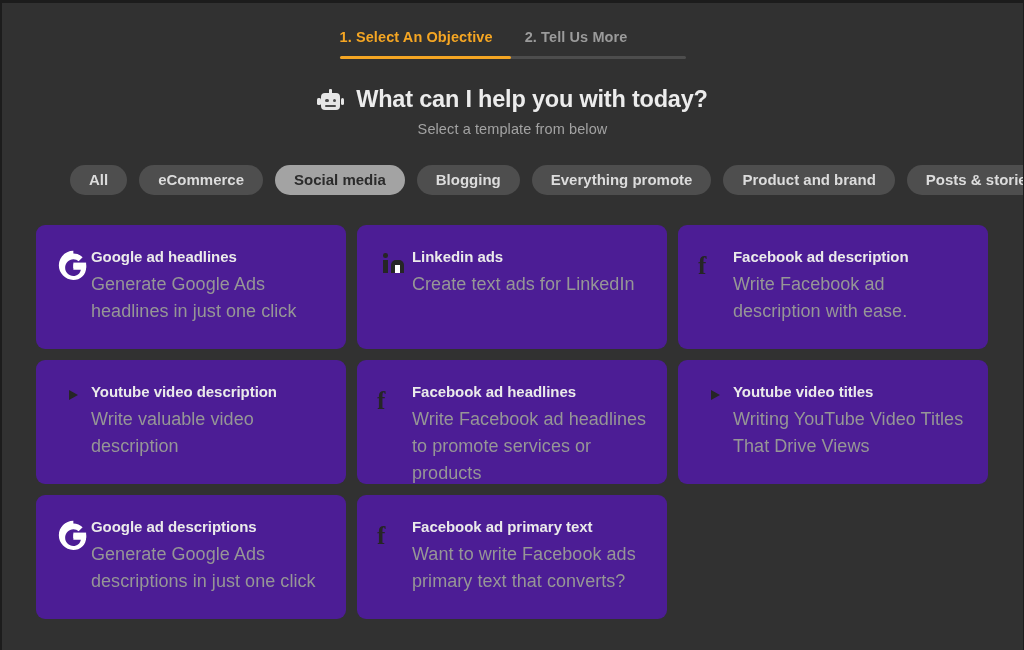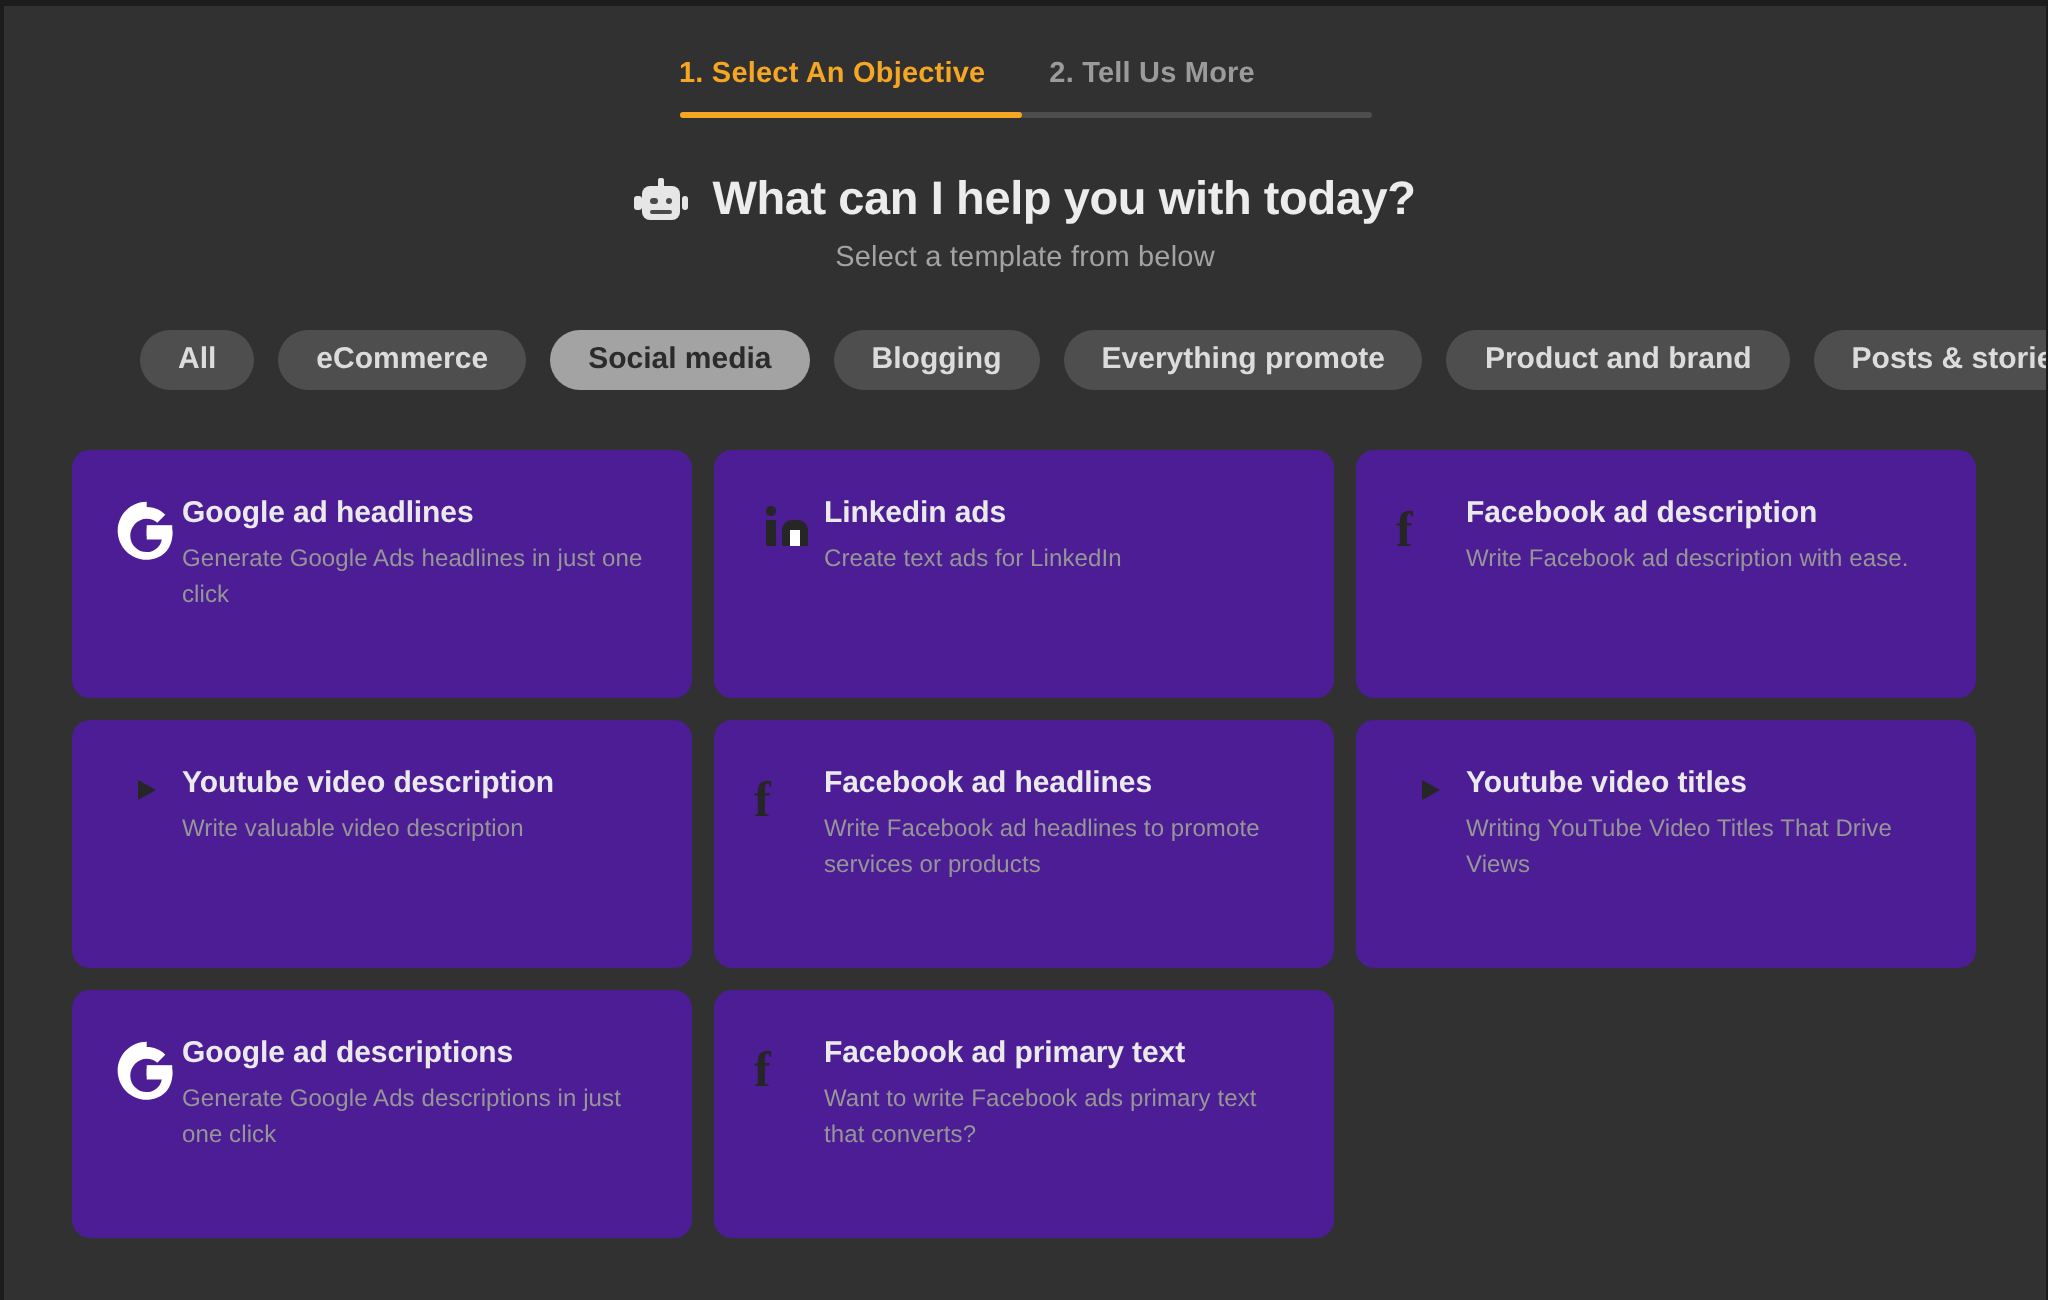--- a/index.html
+++ b/index.html
@@ -215,21 +215,21 @@
   .card-title {
     font-size: 15px;
     font-weight: bold;
     color: #eaeaea;
     letter-spacing: -0.05px;
     line-height: 1.2;
   }
 
   .card-desc {
     margin-top: 5px;
-    font-size: 12px;
+    font-size: 18px;
     color: #969696;
     line-height: 1.48;
     letter-spacing: 0.05px;
   }
 
   
   .ic-google {
     width: 34px; height: 34px;
     display: block;
   }

